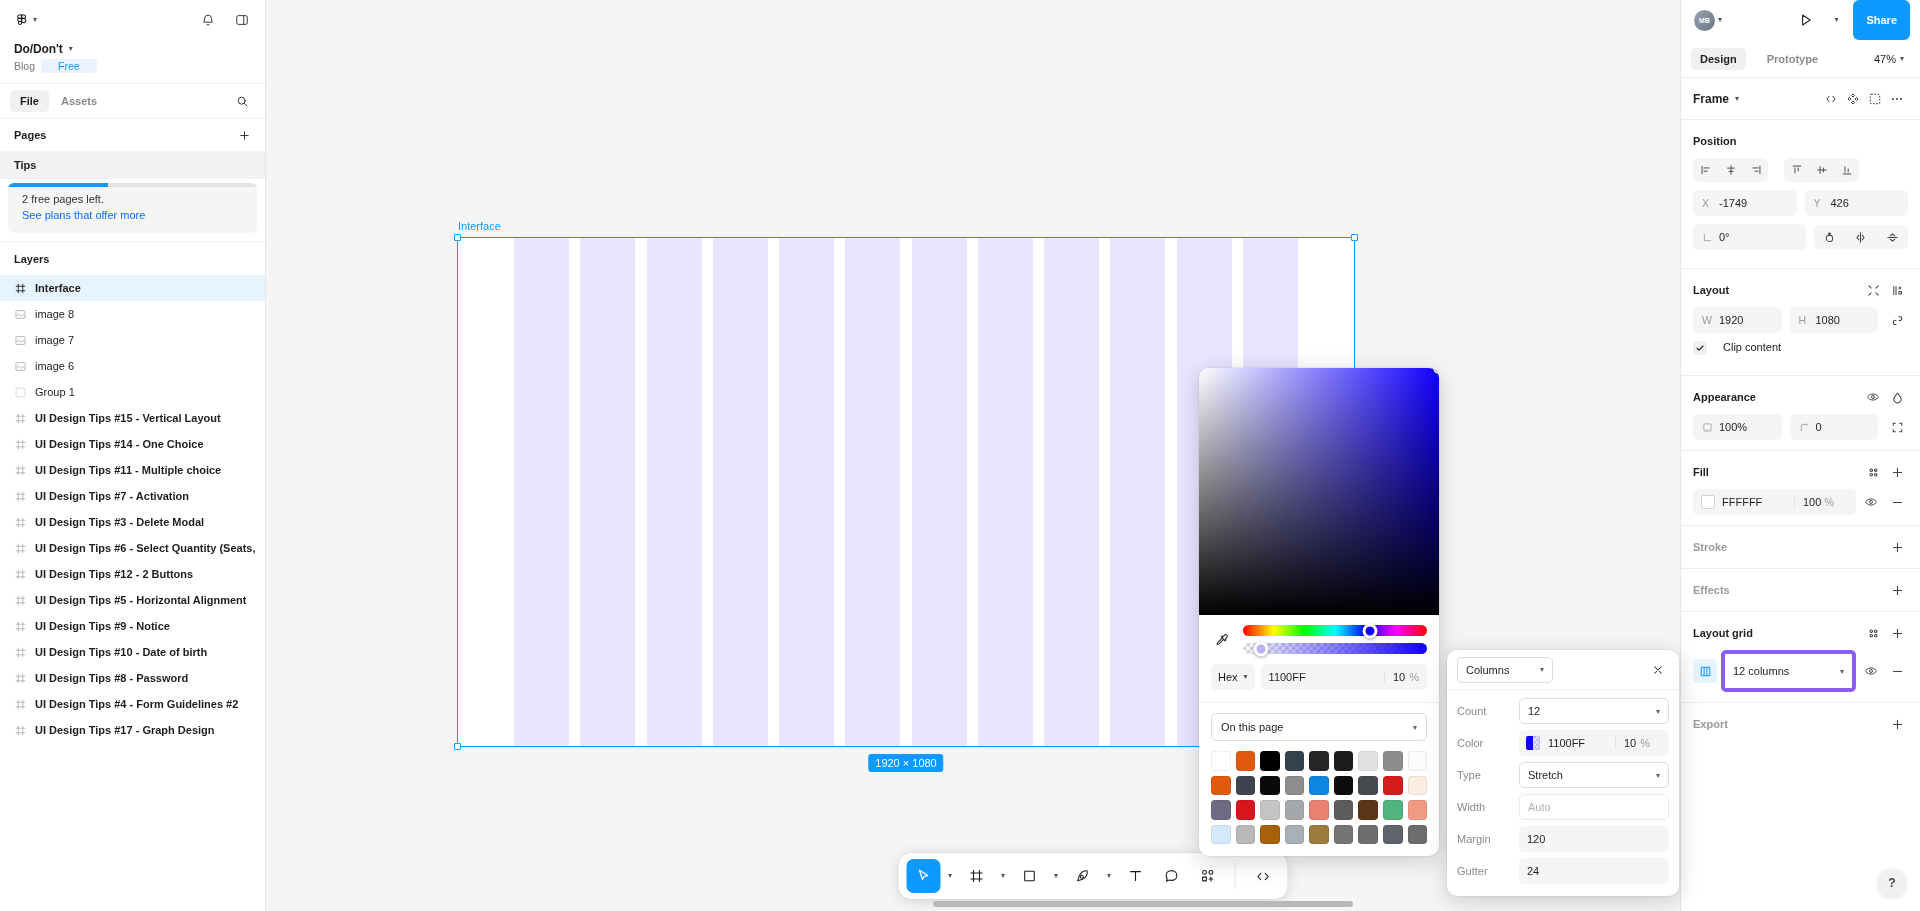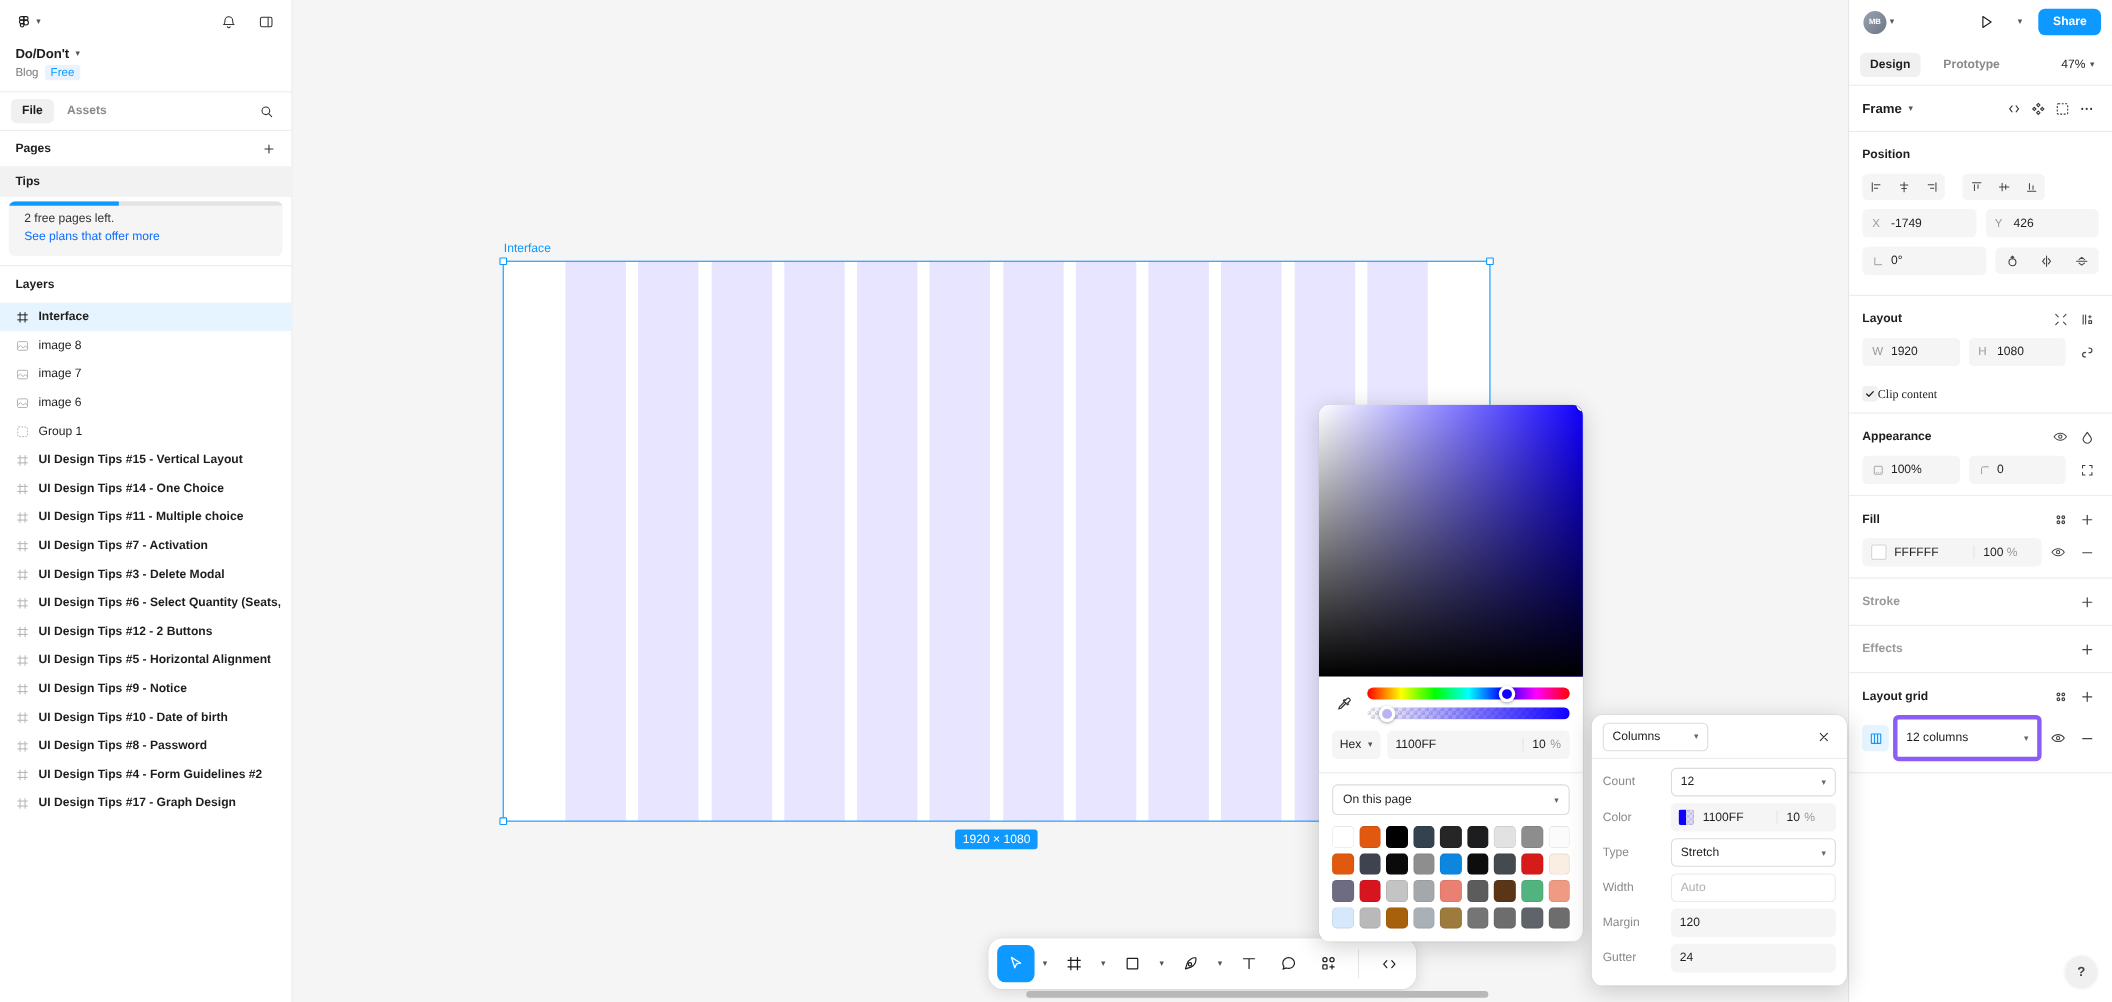--- a/index.html
+++ b/index.html
@@ -33,21 +33,21 @@
   }
   .chev { font-size: 8px; color: #555; line-height: 1; }
 
   .lp-filehead { padding: 2px 14px 10px 14px; }
   .file-title-row { display: flex; align-items: center; gap: 6px; }
   .file-title { font-size: 12px; font-weight: 700; color: #1e1e1e; letter-spacing: -0.1px; }
   .file-meta { display: flex; align-items: center; gap: 6px; margin-top: 3px; }
   .file-meta .blog { font-size: 10.5px; color: #7a7a7a; }
   .file-meta .plan {
     font-size: 10.5px; color: #0d99ff; background: #e8f3ff;
-    border-radius: 3px; padding: 1px 5px; cursor: pointer;
+    border-radius: 3px; padding: 1px 17px; cursor: pointer;
   }
 
   .lp-tabs {
     display: flex; align-items: center; gap: 2px;
     padding: 6px 10px; border-top: 1px solid #ececec; border-bottom: 1px solid #ececec;
     height: 36px;
   }
   .lp-tab {
     font-size: 11px; font-weight: 700; color: #8a8a8a;
     padding: 5px 10px; border-radius: 5px; cursor: pointer;
@@ -152,21 +152,21 @@
     display: flex; align-items: center; gap: 3px; padding: 3px; border-radius: 4px; cursor: pointer;
   }
   .avatar {
     width: 21px; height: 21px; border-radius: 50%;
     background: linear-gradient(135deg,#9aa4b2,#6b7684);
     display: flex; align-items: center; justify-content: center;
     color: #fff; font-size: 7px; font-weight: 700;
   }
   .share-btn {
     background: #0d99ff; color: #fff; font-size: 11px; font-weight: 700;
-    border: none; border-radius: 6px; height: 24px; padding: 0 13px; cursor: pointer;
+    border: none; border-radius: 6px; height: 40px; padding: 0 13px; cursor: pointer;
   }
   .rp-tabs {
     height: 38px; display: flex; align-items: center; padding: 0 10px;
     border-bottom: 1px solid #ececec; gap: 12px;
   }
   .rp-tab { font-size: 11px; font-weight: 700; color: #8a8a8a; padding: 5px 9px; border-radius: 5px; cursor: pointer; }
   .rp-tab.active { color: #1e1e1e; background: #f0f0f0; }
   .zoom-chip { margin-left: auto; display: flex; align-items: center; gap: 4px; padding: 4px 6px; border-radius: 5px; cursor: pointer; font-size: 11px; }
 
   .sect { padding: 10px 12px; border-bottom: 1px solid #ececec; }
@@ -188,21 +188,21 @@
 
   .field-row { display: flex; gap: 8px; margin-bottom: 8px; align-items: center; }
   .field {
     flex: 1; display: flex; align-items: center; gap: 6px;
     background: #f5f5f5; border-radius: 5px; height: 26px; padding: 0 8px;
     border: 1px solid transparent; cursor: text;
   }
   .field .k { font-size: 10.5px; color: #9a9a9a; width: 11px; flex: 0 0 auto; display:flex; align-items:center;}
   .field .v { font-size: 11px; color: #1e1e1e; }
 
-  .check-row { display: flex; align-items: flex-end; gap: 0; height: 24px; font-family: Liberation Serif, serif; }
+  .check-row { display: flex; align-items: flex-start; gap: 16px; height: 24px; }
   .chk {
     width: 14px; height: 14px; border-radius: 3px; background: #f0f0f0;
     display: flex; align-items: center; justify-content: center; cursor: pointer;
   }
   .chk.on { background: #f0f0f0; color: #1e1e1e; }
   .check-row .lbl { font-size: 11px; }
 
   .swatch { width: 14px; height: 14px; border-radius: 2px; border: 1px solid #d6d6d6; flex: 0 0 auto; }
   .fill-row { display: flex; align-items: center; gap: 4px; }
   .fill-main {
@@ -1261,17 +1261,31 @@
         <div class="mini-btn">
           <span>
             <svg width="13" height="13" viewBox="0 0 14 14" fill="none" stroke="#444" stroke-width="1.2" stroke-linecap="round">
                 <path d="M2.6 7h8.8"></path>
               </svg>
           </span>
         </div>
       </div>
     </div>
 
+    <div class="sect" style="border-bottom:none">
+      <div class="sect-head" style="margin-bottom:0">
+        <span class="sect-title muted">Export</span>
+        <div class="sect-actions">
+          <div class="mini-btn">
+            <span>
+              <svg width="13" height="13" viewBox="0 0 14 14" fill="none" stroke="#444" stroke-width="1.2" stroke-linecap="round">
+                  <path d="M7 2.6v8.8M2.6 7h8.8"></path>
+                </svg>
+            </span>
+          </div>
+        </div>
+      </div>
+    </div>
 
     <div class="help-fab">?</div>
   </div>
 
 </div>
 
 </body></html>

